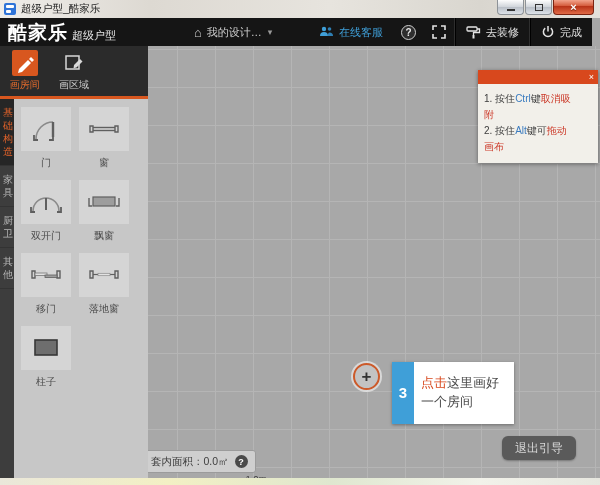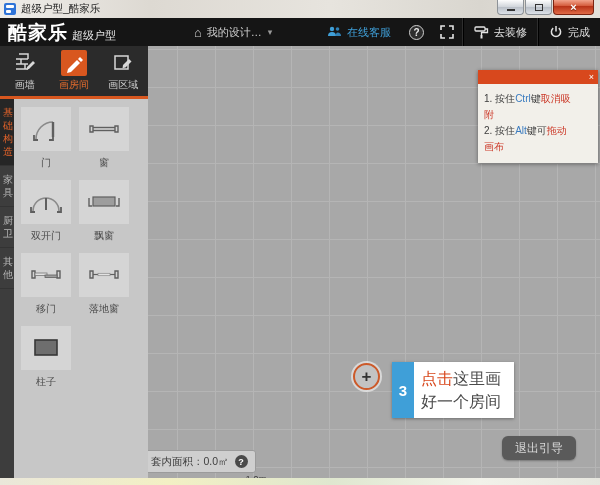--- a/index.html
+++ b/index.html
@@ -16,21 +16,21 @@
   .win-title{font-size:10.5px;color:#222;}
   .win-controls{position:absolute;top:0;right:6px;display:flex;}
   .wc{width:27px;height:15px;border:1px solid #8d9297;border-top:none;border-radius:0 0 4px 4px;
     background:linear-gradient(#fdfdfd,#cfd4da 50%,#b8bec6 50%,#dde2e8);margin-left:1px;
     display:flex;align-items:center;justify-content:center;cursor:default;box-sizing:border-box;}
   .wc.close{width:41px;background:linear-gradient(#f2a48c,#d25636 45%,#b83317 45%,#e06a46);border-color:#7c2310;}
   .glyph-min{width:8px;height:2px;background:#333;margin-top:5px;}
   .glyph-max{width:8px;height:7px;border:1.5px solid #333;box-sizing:border-box;}
   .glyph-x{color:#fff;font-size:11px;font-weight:bold;line-height:1;text-shadow:0 1px 1px #7a2a12;}
   
-  .header{position:absolute;top:18px;left:0;right:0;height:28px;background:#151515;
+  .header{position:absolute;top:18px;left:0;right:8px;height:28px;background:#151515;
     display:flex;align-items:center;color:#ddd;}
   .logo{font-size:19px;font-weight:bold;color:#fff;letter-spacing:1px;margin-left:8px;line-height:1;}
   .logo-sub{font-size:11px;color:#e8e8e8;margin-left:4px;margin-top:6px;}
   .design-nav{display:flex;align-items:center;margin-left:78px;cursor:pointer;}
   .home-glyph{color:#ccc;font-size:13px;margin-right:5px;line-height:1;}
   .design-label{font-size:11px;color:#cfcfcf;}
   .chev{color:#999;font-size:9px;margin-left:6px;}
   .header-right{margin-left:auto;display:flex;align-items:center;height:100%;}
   .hbtn{display:flex;align-items:center;padding:0 10px;height:100%;cursor:pointer;font-size:11px;color:#e3e3e3;}
   .hbtn.blue{color:#3f9fd8;}
@@ -74,21 +74,21 @@
   .notif-body{padding:7px 22px 8px 6px;font-size:10px;color:#3c3c3c;line-height:1.6;}
   .notif-body .key{color:#3a7bbf;}
   .notif-body .act{color:#cc3b2a;}
   .guide-plus{position:absolute;left:205px;top:317px;width:27px;height:27px;border-radius:50%;
     background:#c3c3c3;border:2px solid #cc5a2a;box-shadow:0 0 0 2px rgba(255,255,255,.55);
     display:flex;align-items:center;justify-content:center;box-sizing:border-box;
     color:#333;font-size:17px;font-weight:bold;line-height:1;cursor:pointer;}
   .guide-tip{position:absolute;left:244px;top:316px;display:flex;box-shadow:0 1px 3px rgba(0,0,0,.35);}
   .tip-step{width:22px;background:#3f9fd8;color:#fff;font-size:15px;font-weight:bold;
     display:flex;align-items:center;justify-content:center;}
-  .tip-text{width:86px;background:#fff;padding:5px 7px;font-size:16px;color:#4a4a4a;line-height:1.45;}
+  .tip-text{width:86px;background:#fff;padding:12px 7px;font-size:13px;color:#4a4a4a;line-height:1.45;}
   .tip-text .hl{color:#d8481d;}
   .status-pill{position:absolute;left:-5px;top:404px;height:21px;background:#cfcfcf;border:1px solid #9b9b9b;
     border-radius:3px;display:flex;align-items:center;padding:0 7px;font-size:10.5px;color:#3e3e3e;}
   .pill-help{width:13px;height:13px;border-radius:50%;background:#4a4a4a;color:#fff;font-size:9px;
     font-weight:bold;display:flex;align-items:center;justify-content:center;margin-left:6px;cursor:pointer;}
   .scale{position:absolute;left:78px;top:407px;width:60px;text-align:center;margin-top:20px;}
   .scale-label{font-size:9.5px;color:#3e3e3e;}
   .scale-bar{margin-top:2px;height:3px;background:#3a3a3a;position:relative;}
   .scale-bar:before,.scale-bar:after{content:"";position:absolute;top:-3px;width:1px;height:3px;background:#3a3a3a;}
   .scale-bar:before{left:0;}.scale-bar:after{right:0;}
@@ -162,29 +162,20 @@
         </svg>
         <span>完成</span>
       </div>
     </div>
   </div>
 
   <div class="main">
 
     <div class="left-panel">
       <div class="tools-row">
-        <div class="tool">
-          <span class="tool-icon">
-            <svg width="24" height="24" viewBox="0 0 24 24">
-              <path d="M3 8 h12 M3 13 h12 M3 18 h12 M8 8 v5 M12 13 v5 M6 3 h9 v5" fill="none" stroke="#d8d8d8" stroke-width="1.5"></path>
-              <path d="M14 16 L20 10 L22 12 L16 18 L13.5 18.8 Z" fill="#d8d8d8"></path>
-            </svg>
-          </span>
-          <span class="tool-label">画墙</span>
-        </div>
         <div class="tool active">
           <span class="tool-icon">
             <svg width="24" height="24" viewBox="0 0 24 24">
               <path d="M6 18 L15 9 L18 12 L9 21 L5 22 Z" fill="#fff"></path>
               <path d="M16 8 L18 6 L21 9 L19 11 Z" fill="#fff"></path>
             </svg>
           </span>
           <span class="tool-label">画房间</span>
         </div>
         <div class="tool">

